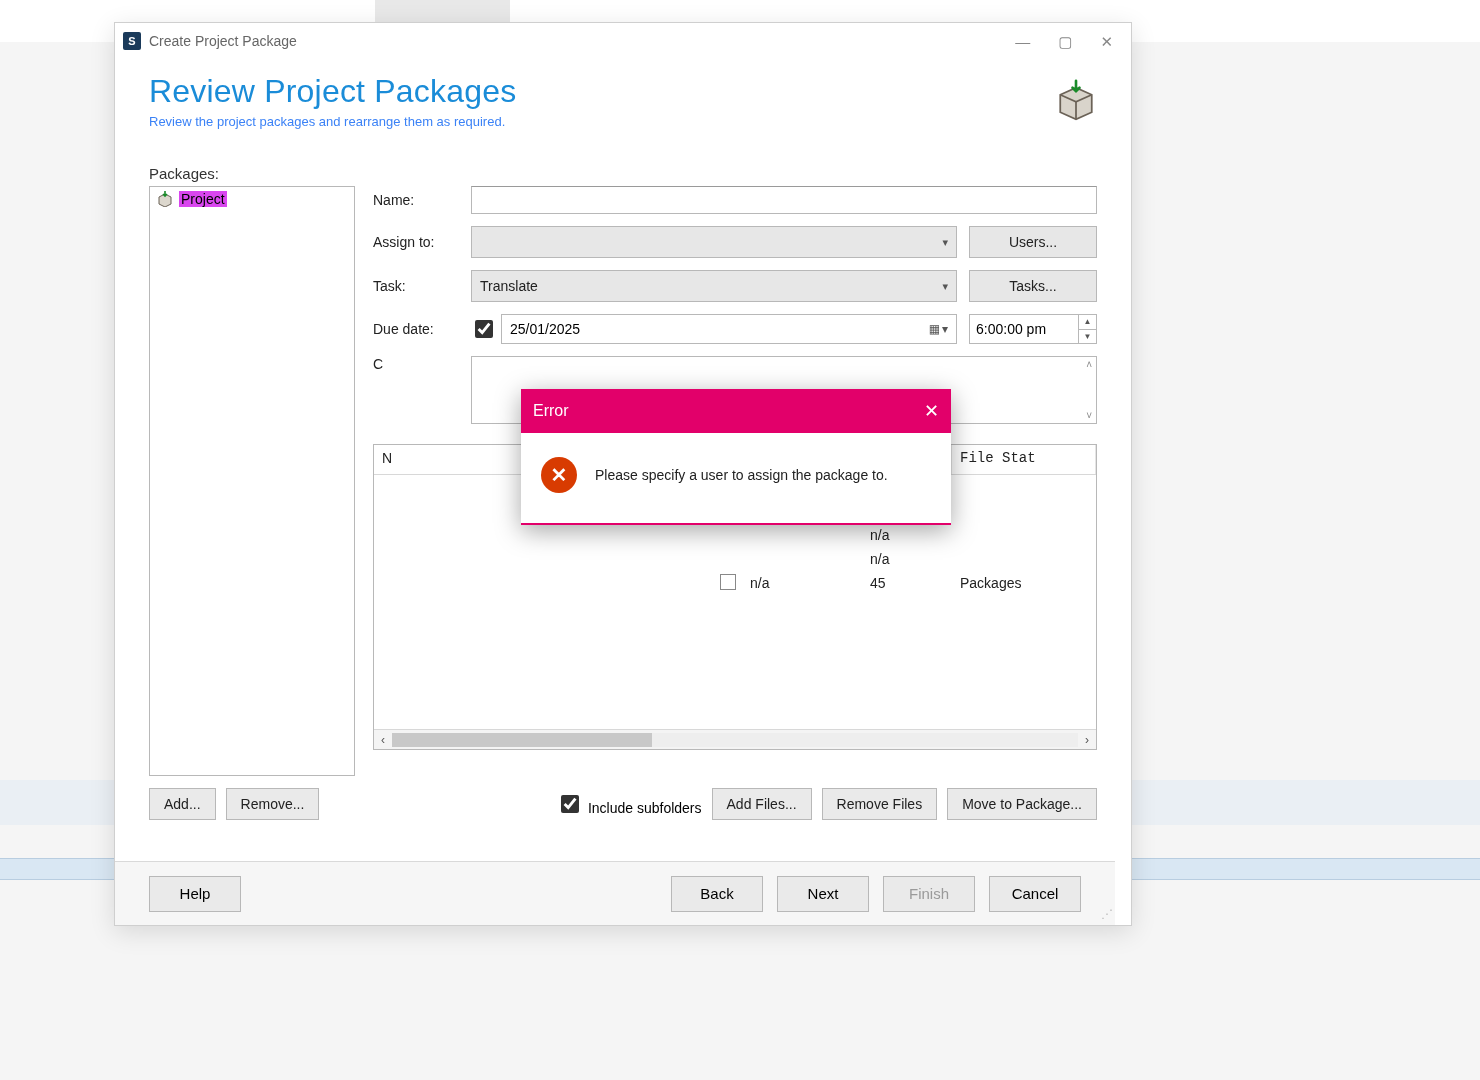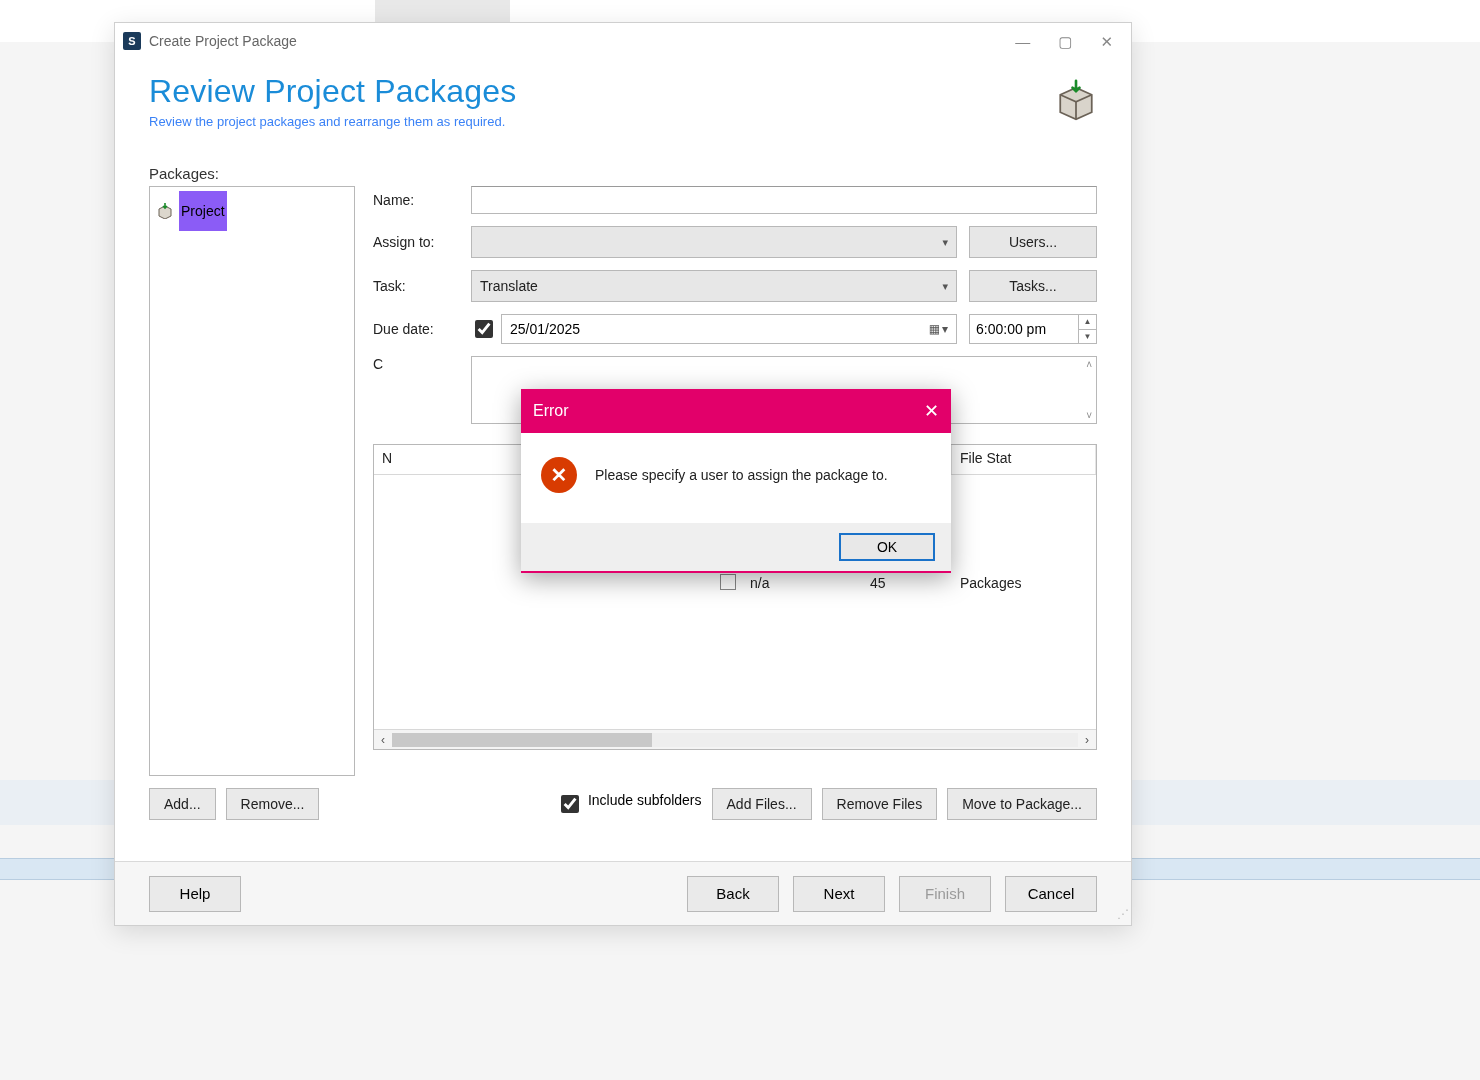--- a/index.html
+++ b/index.html
@@ -27,21 +27,21 @@
 
   .body { position:relative; padding:0 34px; }
   .pkg-label { font-size:15px; color:#333; margin:26px 0 4px 0; }
   .cols { display:flex; gap:18px; }
 
   .tree {
     width:206px; height:590px; border:1px solid #b8b8b8; background:#fff; font-size:14px;
     padding:3px 3px;
   }
   .tree-item { display:flex; align-items:center; gap:6px; padding:1px 4px; }
-  .tree-item .lbl { background:#8b5cf6; padding:12px 2px; }
+  .tree-item .lbl { background:#d946ef; padding:0 2px; }
   .box-ic { width:16px; height:16px; }
 
   .right { flex:1; display:flex; flex-direction:column; }
   .form-row { display:flex; align-items:center; margin-bottom:12px; }
   .form-row .flabel { width:98px; font-size:14px; color:#222; }
   .name-input { flex:1; height:28px; border:1px solid #b8b8b8; border-top:1px solid #9a9a9a; padding:2px 6px; font-size:14px; background:#fff; }
   .combo {
     flex:1; height:32px; background:#e7e7e7; border:1px solid #b8b8b8; display:flex; align-items:center;
     padding:0 8px; font-size:14px; color:#222; position:relative;
   }
@@ -67,41 +67,41 @@
   .grid {
     margin-top:8px; height:306px; border:1px solid #b8b8b8; background:#fff; overflow:hidden;
     font-size:14px; color:#222; position:relative;
   }
   .grid-head { display:flex; height:30px; background:#fff; border-bottom:1px solid #d8d8d8; }
   .gh { padding:5px 8px; border-right:1px solid #e5e5e5; }
   .gh.n { width:338px; }
   .gh.ck { width:30px; }
   .gh.task { width:120px; }
   .gh.words { width:90px; text-align:center; }
-  .gh.stat { flex:1; }
+  .gh.stat { flex:1;font-family:Liberation Mono, monospace; }
   .grid-row { display:flex; height:24px; align-items:center; }
   .gc { padding:9px 8px; }
   .gc.n { width:338px; }
   .gc.ck { width:30px; text-align:center; }
   .gc.task { width:120px; }
   .gc.words { width:90px; text-align:left; }
   .gc.stat { flex:1; }
   .row-chk { width:16px; height:16px; border:1px solid #888; display:inline-block; }
   .grid-hscroll { position:absolute; left:0; right:0; bottom:0; height:20px; display:flex; align-items:center; background:#f4f4f4; border-top:1px solid #d8d8d8; }
   .grid-hscroll .ar { width:18px; text-align:center; color:#555; font-size:12px; }
   .grid-hscroll .track { flex:1; height:14px; background:#eee; position:relative; }
   .grid-hscroll .thumb { position:absolute; left:0; top:0; height:14px; width:260px; background:#c8c8c8; }
 
   .below-cols { display:flex; align-items:center; margin-top:12px; gap:10px; }
   .std-btn { height:32px; padding:0 14px; border:1px solid #b8b8b8; background:#eaeaea; font-size:14px; color:#222; }
   .spacer { flex:1; }
-  .sub-chk { display:flex; align-items:flex-start; gap:6px; font-size:14px; }
+  .sub-chk { display:flex; align-items:flex-end; gap:6px; font-size:14px; }
   .sub-chk input { width:18px; height:18px; accent-color:#333; }
 
-  .footer { position:absolute; left:0; right:0; bottom:0; height:64px; border-top:1px solid #d9d9d9; background:#f6f6f6; display:flex; align-items:center; padding:0 34px; gap:14px; }
+  .footer { position:absolute; left:0; right:16px; bottom:0; height:64px; border-top:1px solid #d9d9d9; background:#f6f6f6; display:flex; align-items:center; padding:0 34px; gap:14px; }
   .footer .spacer { flex:1; }
   .wiz-btn { height:36px; width:92px; border:1px solid #b8b8b8; background:#eaeaea; font-size:15px; }
   .wiz-btn.disabled { color:#9a9a9a;text-align:center; }
   .resize-grip { position:absolute; right:4px; bottom:4px; color:#bbb; font-size:12px; letter-spacing:-2px; transform:rotate(0deg); }
 
   
   .modal {
     position:absolute; left:406px; top:366px; width:430px; background:#fff;
     box-shadow:0 6px 24px rgba(0,0,0,.35); border-bottom:2px solid #e2006a;
   }
@@ -301,18 +301,15 @@
 
   <div class="modal">
     <div class="modal-title">
       <span>Error</span>
       <span class="mx">✕</span>
     </div>
     <div class="modal-body">
       <div class="err-icon">✕</div>
       <div>Please specify a user to assign the package to.</div>
     </div>
-    <div class="modal-foot">
-      <button class="ok-btn">OK</button>
-    </div>
   </div>
 
 </div>
 
 </body></html>

